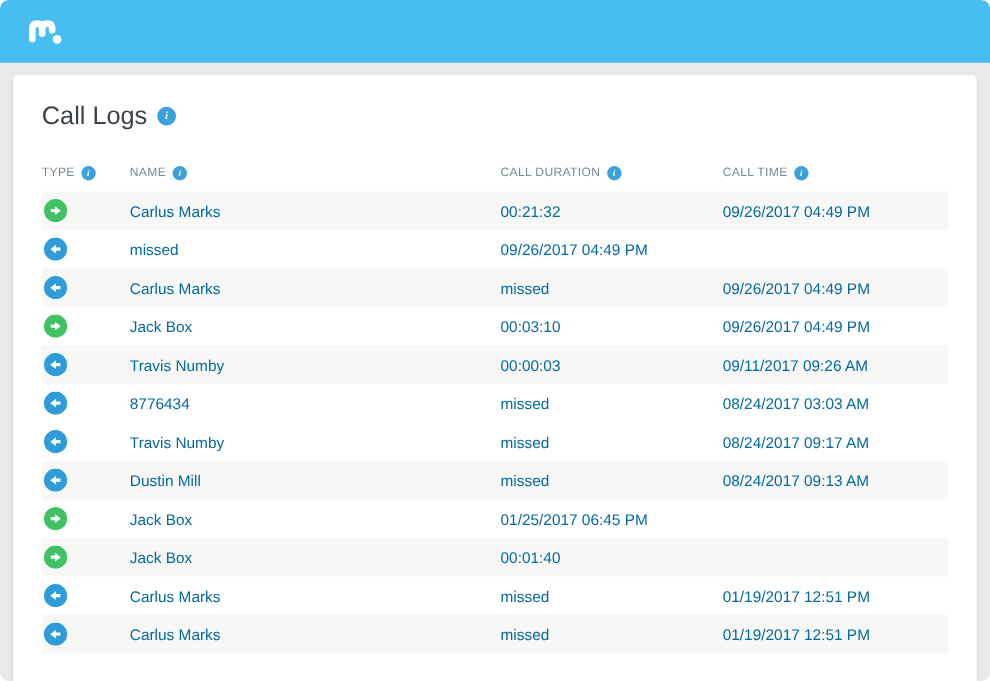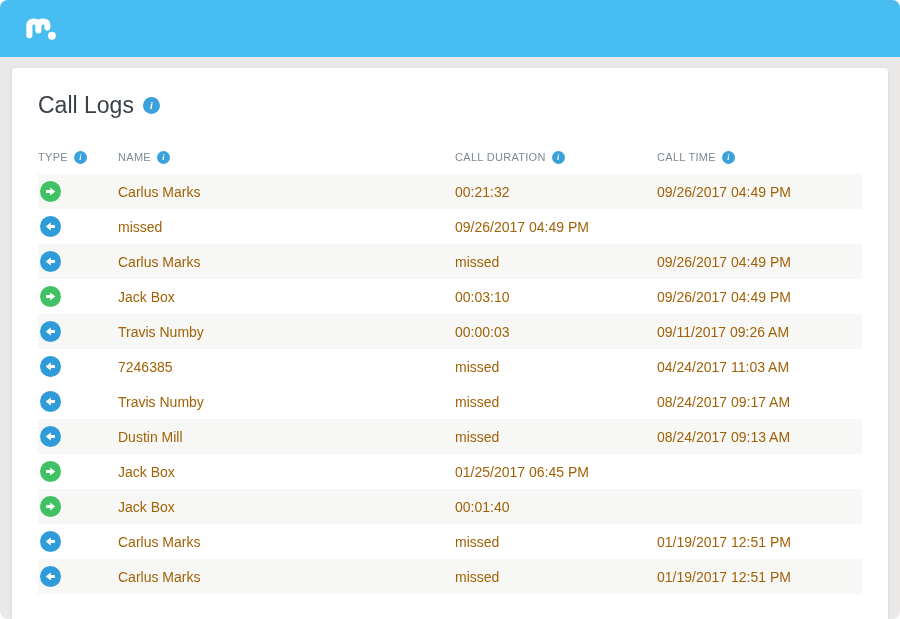--- a/index.html
+++ b/index.html
@@ -26,21 +26,21 @@
                 color:#ffffff; font-size:10px; font-weight:700; margin-left:9px;
                 font-family:"Liberation Serif", serif; font-style:italic; cursor:pointer; }
   .info-badge.sm { width:13px; height:13px; font-size:8px; margin-left:6px; }
 
   .grid { display:grid; grid-template-columns:80px 337px 202px 1fr; align-items:center; }
 
   .thead { height:34px; }
   .th { display:flex; align-items:flex-start; font-size:11px; letter-spacing:0.3px;
         color:#7d8992; font-weight:400; }
 
-  .row { height:35px; font-size:14px; color:#a16207; }
+  .row { height:35px; font-size:14px; color:#0369a1; }
   .row.odd { background:#f7f7f5; }
   .cell { overflow:hidden; white-space:nowrap; }
 
   .type-badge { display:inline-flex; align-items:center; justify-content:center;
                 width:21px; height:21px; border-radius:50%; margin-left:2px; }
   .row.outgoing .type-badge { background:#40c163; }
   .row.incoming .type-badge { background:#2f9cd9; }
   .row.incoming .type-badge svg { transform:scaleX(-1); }
   .type-badge svg { display:block; }
 </style>
@@ -145,23 +145,23 @@
     <div class="cell c-time">09/11/2017 09:26 AM</div>
   </div>
         <div class="grid row incoming">
     <div class="cell">
       <span class="type-badge">
         <svg width="13" height="13" viewBox="0 0 16 16">
           <path d="M2.6 6.1 h5 V3.2 L13.9 8 L7.6 12.8 V9.9 h-5 z" fill="#ffffff"></path>
         </svg>
       </span>
     </div>
-    <div class="cell c-name">7246385</div>
-    <div class="cell c-duration">missed</div>
-    <div class="cell c-time">04/24/2017 11:03 AM</div>
+    <div class="cell c-name">8776434</div>
+    <div class="cell c-duration">missed</div>
+    <div class="cell c-time">08/24/2017 03:03 AM</div>
   </div>
         <div class="grid row incoming">
     <div class="cell">
       <span class="type-badge">
         <svg width="13" height="13" viewBox="0 0 16 16">
           <path d="M2.6 6.1 h5 V3.2 L13.9 8 L7.6 12.8 V9.9 h-5 z" fill="#ffffff"></path>
         </svg>
       </span>
     </div>
     <div class="cell c-name">Travis Numby</div>

